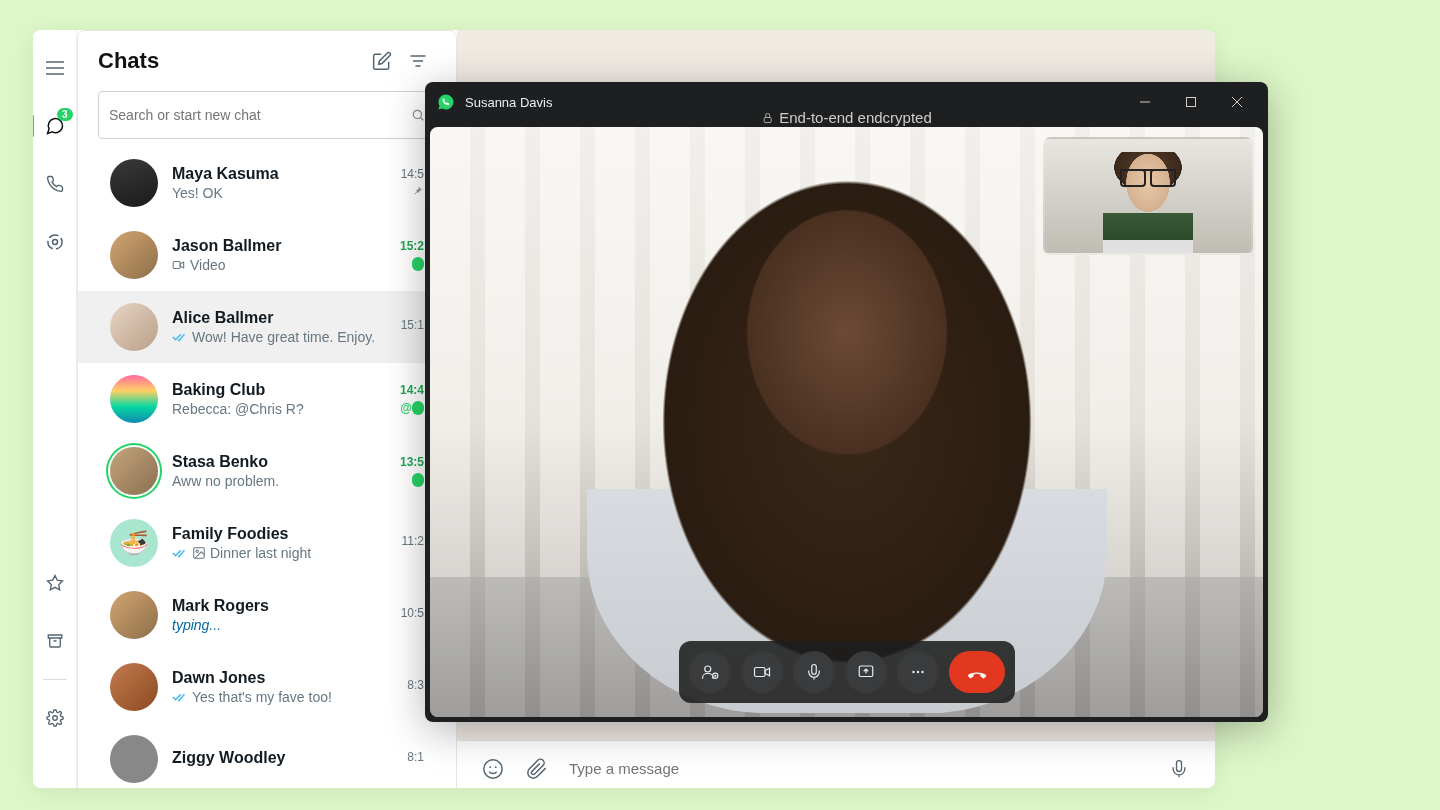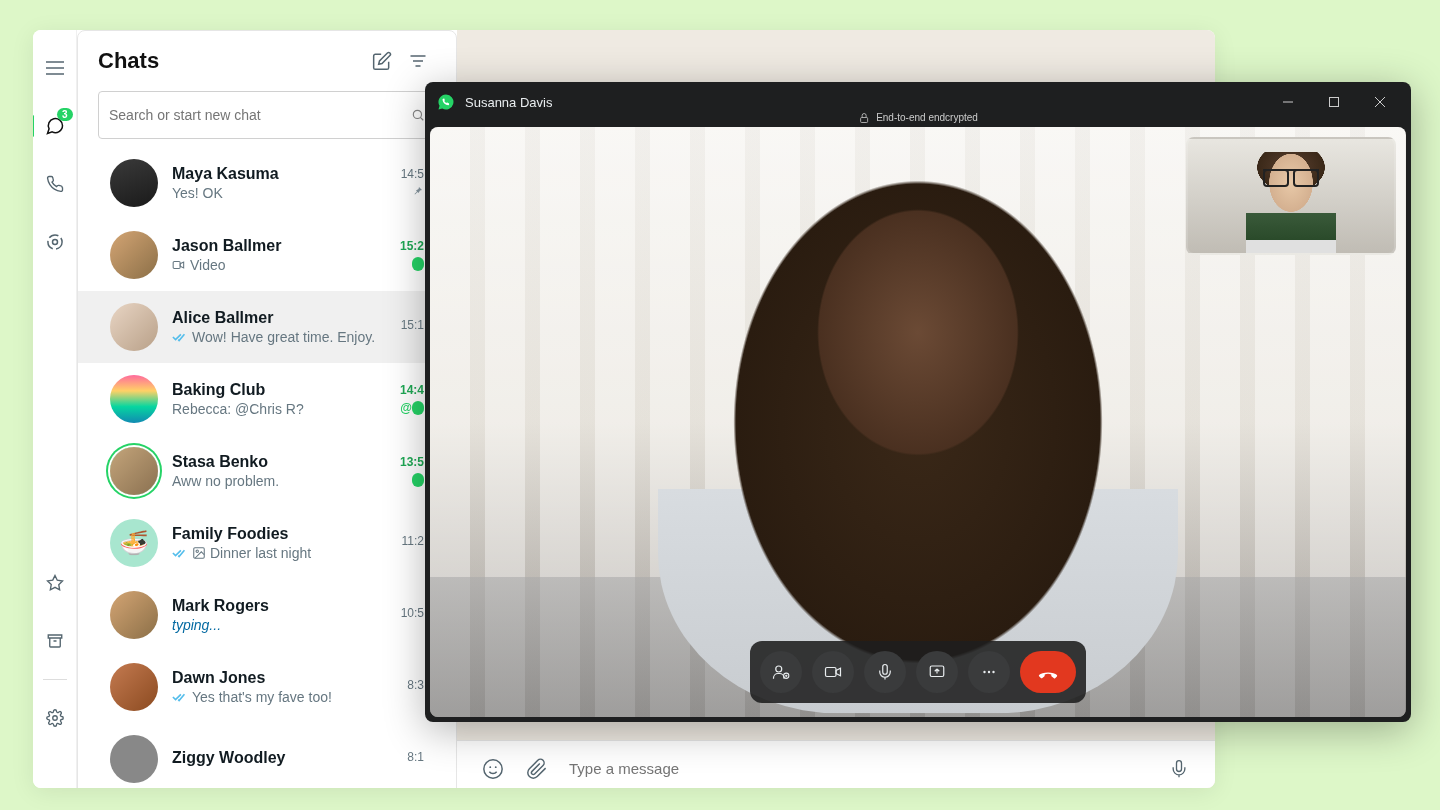--- a/index.html
+++ b/index.html
@@ -60,24 +60,24 @@
 .av8 { background: linear-gradient(135deg,#c47a50,#8b4a20); }
 .av9 { background: #888; }
 
 
 .chat-area { flex: 1; background: #efeae2; position: relative; }
 .input-bar { position: absolute; bottom: 0; left: 0; right: 0; height: 56px; background: #fff; display: flex; align-items: center; padding: 0 24px; gap: 20px; border-top: 1px solid #e6e6e6; }
 .input-bar .ib-icon { color: #54656f; cursor: pointer; width: 24px; height: 24px; display: flex; align-items: center; justify-content: center; }
 .input-bar input { flex: 1; border: none; outline: none; font-size: 15px; color: #444; }
 
 
-.call-window { position: absolute; left: 425px; top: 82px; width: 986px; height: 640px; background: #1e1f20; border-radius: 8px; box-shadow: 0 8px 40px rgba(0,0,0,0.3); overflow: hidden; display: flex; flex-direction: column; }
+.call-window { position: absolute; left: 425px; top: 82px; width: 843px; height: 640px; background: #1e1f20; border-radius: 8px; box-shadow: 0 8px 40px rgba(0,0,0,0.3); overflow: hidden; display: flex; flex-direction: column; }
 .call-titlebar { height: 40px; display: flex; align-items: center; padding: 0 8px 0 12px; color: #e9edef; font-size: 13px; }
 .call-titlebar .caller { display: flex; align-items: center; gap: 10px; }
-.call-titlebar .encryption { position: absolute; left: 50%; transform: translateX(-50%); display: flex; align-items: center; gap: 6px; color: #ccc; font-size: 10px; margin-top: 31px; }
+.call-titlebar .encryption { position: absolute; left: 50%; transform: translateX(-50%); display: flex; align-items: center; gap: 6px; color: #ccc; font-size: 15px; margin-top: 31px; }
 .call-titlebar .window-controls { margin-left: auto; display: flex; }
 .call-titlebar .window-controls > div { width: 46px; height: 40px; display: flex; align-items: center; justify-content: center; color: #ccc; cursor: pointer; }
 
 .video-stage { flex: 1; position: relative; margin: 5px; border-radius: 8px; overflow: hidden; background: linear-gradient(180deg, #f5f3ef 0%, #e8e4dc 50%, #9a9590 100%); }
 .video-stage::before { content:""; position:absolute; inset:0; background: repeating-linear-gradient(90deg, rgba(255,255,255,0.7) 0 40px, rgba(200,200,200,0.15) 40px 55px); opacity:0.55; }
 .remote-person { position:absolute; left:50%; top:50%; transform:translate(-50%,-48%); width: 520px; height: 560px; border-radius: 260px 260px 180px 180px / 280px 280px 160px 160px; background: radial-gradient(ellipse 180px 220px at 50% 32%, #6b4a35 0%, #4a3020 55%, transparent 56%), radial-gradient(ellipse 260px 340px at 50% 48%, #3a2818 0%, #2a1c10 70%, transparent 71%), linear-gradient(180deg, transparent 60%, #d8dce0 60%, #c8ccd0 100%); }
 .couch { position:absolute; left:0; right:0; bottom:0; height:140px; background: linear-gradient(180deg, #aaa 0%, #888 100%); opacity:0.6; }
 
 .pip { position: absolute; top: 10px; right: 10px; width: 210px; height: 118px; border-radius: 8px; background: linear-gradient(180deg,#e8e6e0,#c0bcb4); border: 2px solid rgba(255,255,255,0.15); overflow:hidden; }
 .pip-person { position:absolute; left:50%; top:50%; transform:translate(-50%,-40%); width:90px; height:110px; background: radial-gradient(ellipse 36px 48px at 50% 28%, #e8c9a8 0%, #d4b090 60%, transparent 61%), radial-gradient(ellipse 42px 30px at 50% 14%, #5a4030 0%, #3a2818 80%, transparent 81%), linear-gradient(180deg, transparent 55%, #3a5a3a 55%, #2a4a2a 80%, #e0e0e0 80%); }

